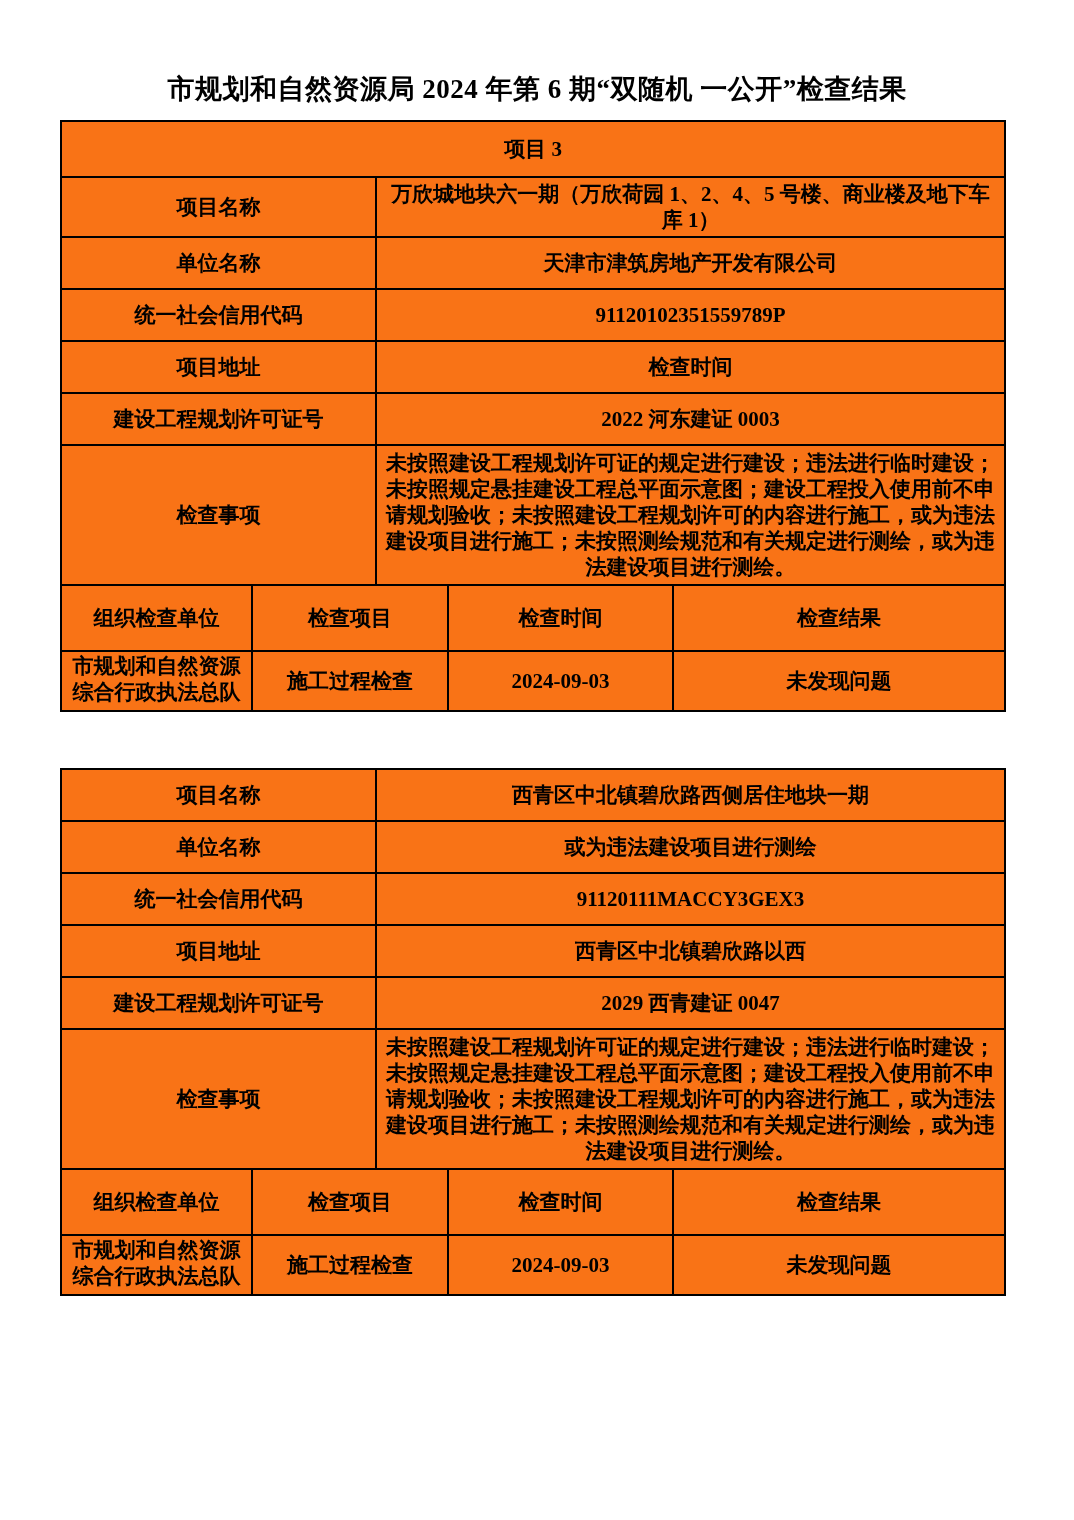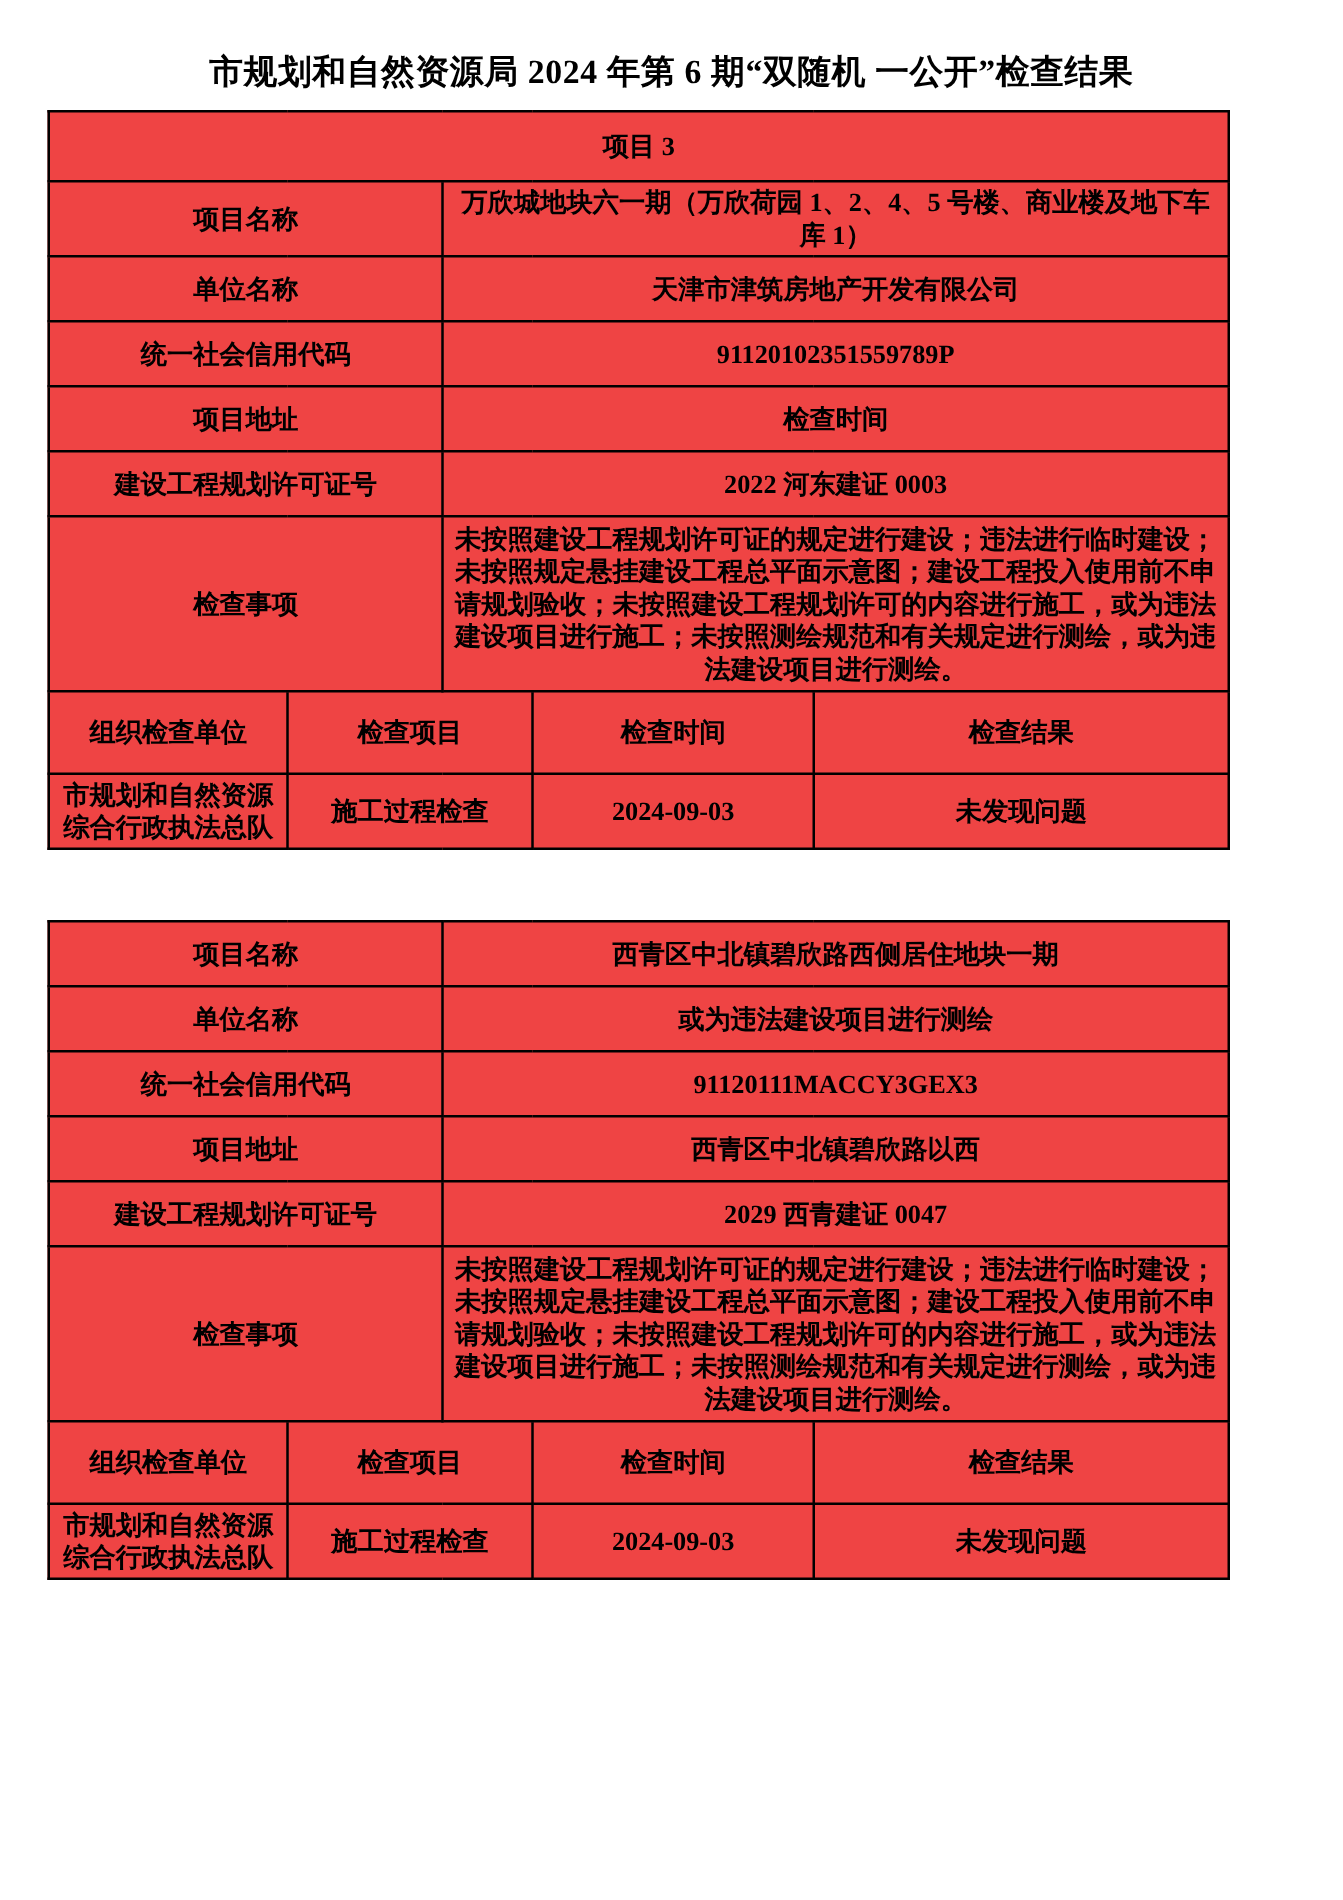--- a/index.html
+++ b/index.html
@@ -15,32 +15,32 @@
     font-family: "Liberation Serif", "DejaVu Serif", serif;
     font-weight: bold;
     overflow: hidden;
   }
   .page {
     width: 1074px;
     height: 1520px;
     box-sizing: border-box;
   }
   .doc-title {
-    padding-top: 40px;
+    padding-top: 72px;
     text-align: center;
     font-size: 27px;
     line-height: 34px;
     letter-spacing: 0.5px;
   }
   table.doc-table {
     border-collapse: collapse;
     table-layout: fixed;
     width: 944px;
-    margin-left: 38px;
-    background: #ef4444;
+    margin-left: 60px;
+    background: #f97316;
   }
   table.doc-table.first { margin-top: 14px; }
   table.doc-table.second { margin-top: 56px; }
   table.doc-table td {
     border: 2px solid #000;
     box-sizing: border-box;
     text-align: center;
     vertical-align: middle;
     font-size: 21px;
     line-height: 26px;
@@ -55,20 +55,21 @@
   tr.r-bdata  td { height: 60px; }
   td.items-cell {
     text-align: left;
     line-height: 27px;
     padding: 4px 10px;
   }
   td.agency-cell {
     font-size: 19px;
     line-height: 24px;
     padding: 3px 4px;
+    font-family: Liberation Mono, monospace;
   }
 </style>
 </head>
 <body>
 
 <div class="page">
 
   <div class="doc-title">市规划和自然资源局 2024 年第 6 期“双随机 一公开”检查结果</div>
 
   <table class="doc-table first">

